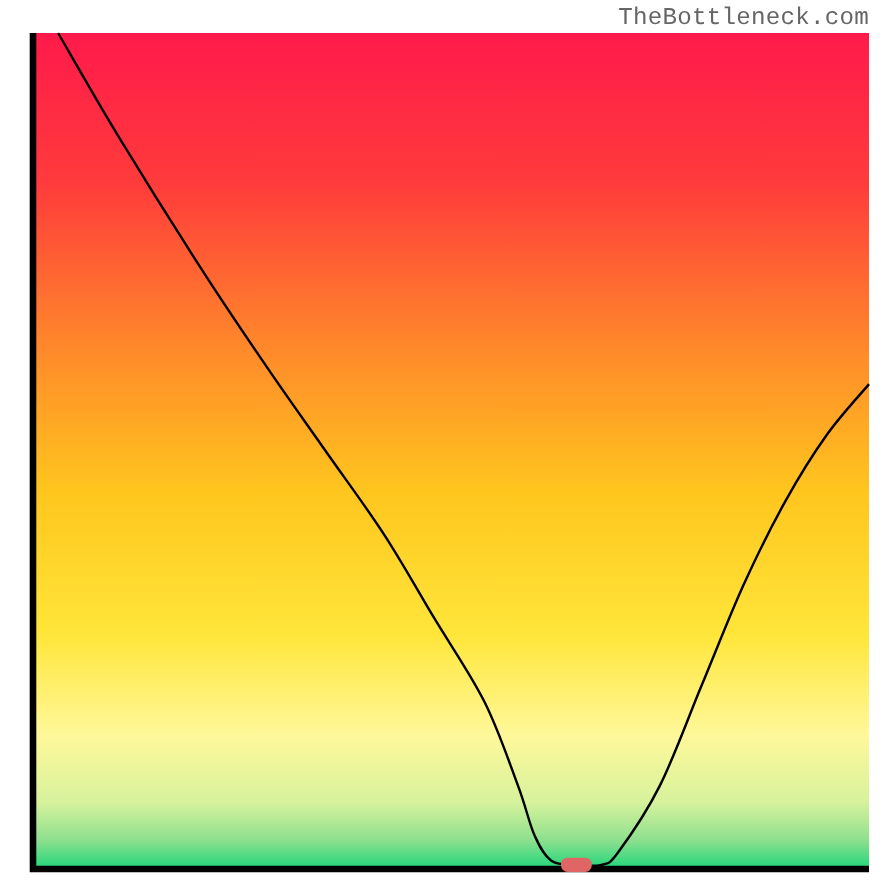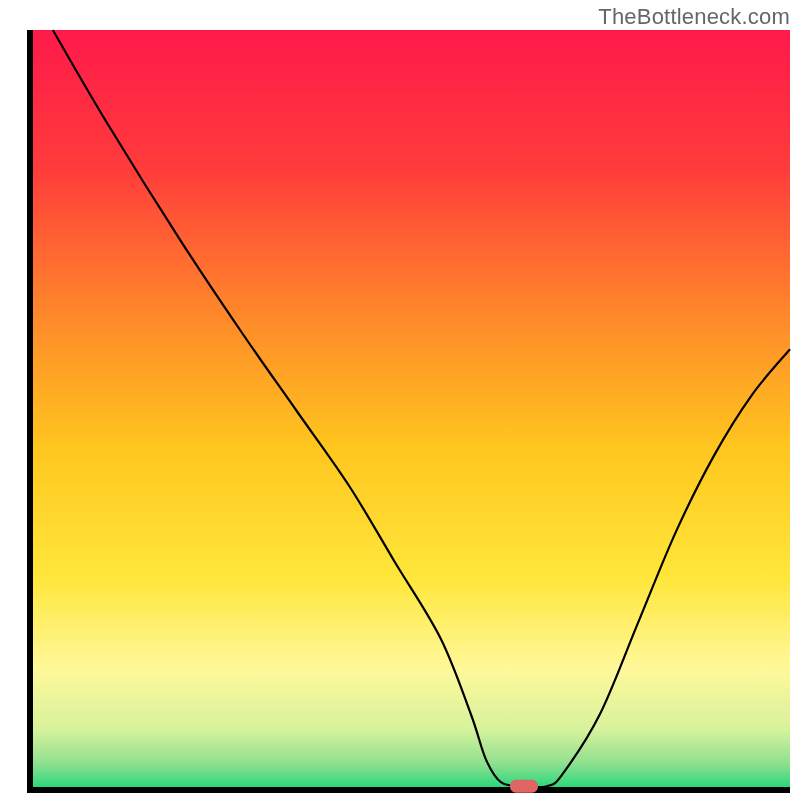--- a/index.html
+++ b/index.html
@@ -7,20 +7,21 @@
     padding: 0;
     width: 800px;
     height: 800px;
     background: #ffffff;
     font-family: Arial, Helvetica, sans-serif;
   }
   .container {
     position: relative;
     width: 800px;
     height: 800px;
+    font-family: Liberation Mono, monospace;
   }
   .watermark {
     position: absolute;
     top: 4px;
     right: 10px;
     font-size: 22px;
     color: #666666;
     font-weight: 500;
     letter-spacing: 0.2px;
   }

